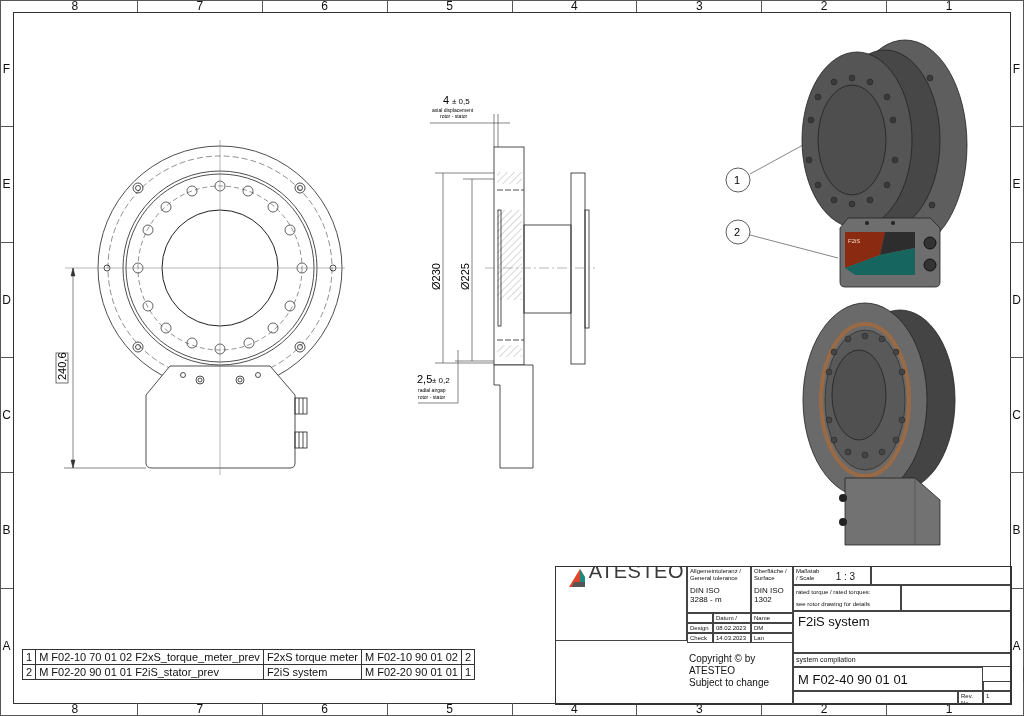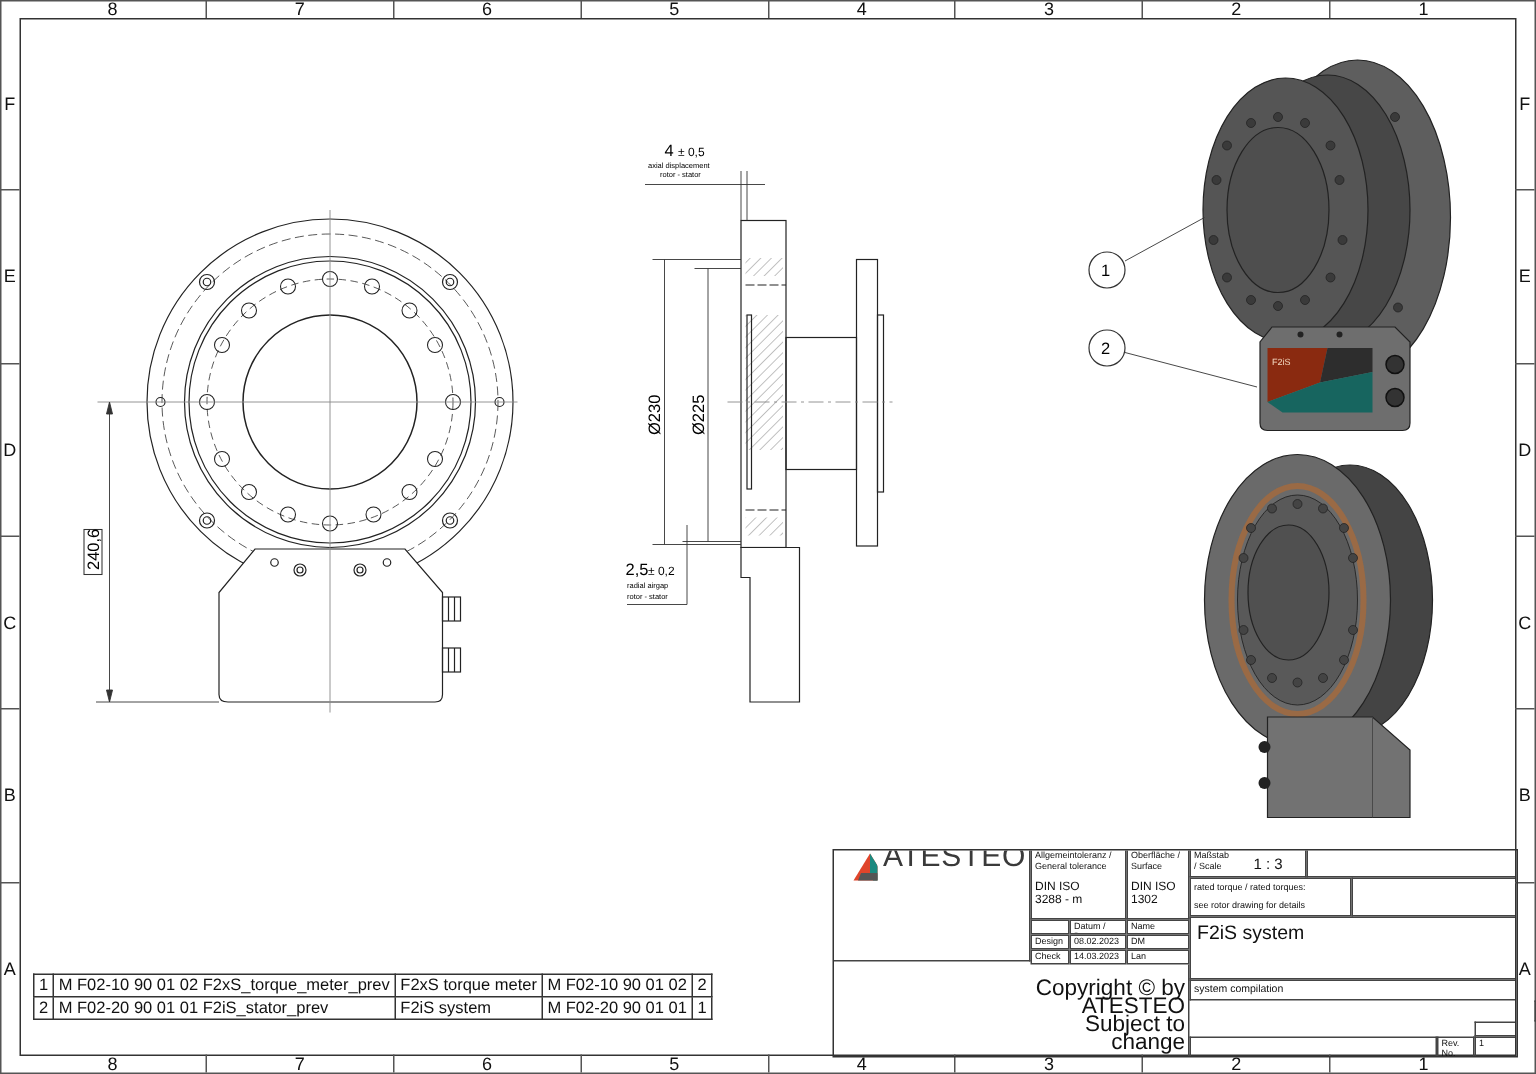--- a/index.html
+++ b/index.html
@@ -266,21 +266,21 @@
   <line x1="750" y1="174" x2="803" y2="145" stroke="#333" stroke-width="0.6"></line>
   <line x1="750" y1="235" x2="838" y2="258" stroke="#333" stroke-width="0.6"></line>
   <text x="734" y="184" font-size="11">1</text>
   <text x="734" y="236" font-size="11">2</text>
 </svg>
 
 <table class="abs parts">
   <tbody>
   <tr>
     <td style="text-align:center">1</td>
-    <td>M F02-10 90 01 02  F2xS_torque_meter_prev</td>
+    <td>M F02-10 70 01 02  F2xS_torque_meter_prev</td>
     <td>F2xS torque meter</td>
     <td>M F02-10 90 01 02</td>
     <td style="text-align:center">2</td>
   </tr>
   <tr>
     <td style="text-align:center">2</td>
     <td>M F02-20 90 01 01  F2iS_stator_prev</td>
     <td>F2iS system</td>
     <td>M F02-20 90 01 01</td>
     <td style="text-align:center">1</td>
@@ -326,25 +326,26 @@
   <div class="cell" style="left:195px;top:46px;width:42px;height:10px;">Name</div>
   <div class="cell" style="left:131px;top:56px;width:26px;height:10px;">Design</div>
   <div class="cell" style="left:157px;top:56px;width:38px;height:10px;">08.02.2023</div>
   <div class="cell" style="left:195px;top:56px;width:42px;height:10px;">DM</div>
   <div class="cell" style="left:131px;top:66px;width:26px;height:10px;">Check</div>
   <div class="cell" style="left:157px;top:66px;width:38px;height:10px;">14.03.2023</div>
   <div class="cell" style="left:195px;top:66px;width:42px;height:10px;">Lan</div>
 
   <div class="cell" style="left:237px;top:44px;width:217px;height:42px;border-right:none;font-size:13px;line-height:16px;padding:2px 4px;">F2iS system</div>
 
-  <div class="cell" style="left:131px;top:76px;width:106px;height:61px;border:none;border-right:1px solid #444;text-align:right;font-size:15px;line-height:12px;padding-top:10px;">
+  <div class="cell" style="left:131px;top:76px;width:106px;height:61px;border:none;border-right:1px solid #444;text-align:left;font-size:10px;line-height:12px;padding-top:10px;">
     <div>Copyright © by ATESTEO</div>
     <div style="margin-top:0">Subject to change</div>
   </div>
   <div class="cell" style="left:237px;top:86px;width:217px;height:14px;border-right:none;font-size:7px;line-height:10px;">system compilation</div>
+  <div class="cell" style="left:237px;top:100px;width:190px;height:24px;font-size:13px;line-height:20px;padding:2px 4px;">M F02-40 90 01 01</div>
   <div class="cell" style="left:427px;top:100px;width:27px;height:14px;border-right:none;margin-left:40px;">
     <div style="font-size:4px;line-height:5px">Blatt/Sheet</div>
     <div style="font-size:8px;line-height:8px">A3</div>
   </div>
   <div class="cell" style="left:427px;top:114px;width:27px;height:10px;border-right:none;"></div>
   <div class="cell" style="left:237px;top:124px;width:165px;height:13px;border-bottom:none;"></div>
   <div class="cell" style="left:402px;top:124px;width:25px;height:13px;border-bottom:none;">Rev. No.</div>
   <div class="cell" style="left:427px;top:124px;width:27px;height:13px;border-right:none;border-bottom:none;">1</div>
 </div>
 

